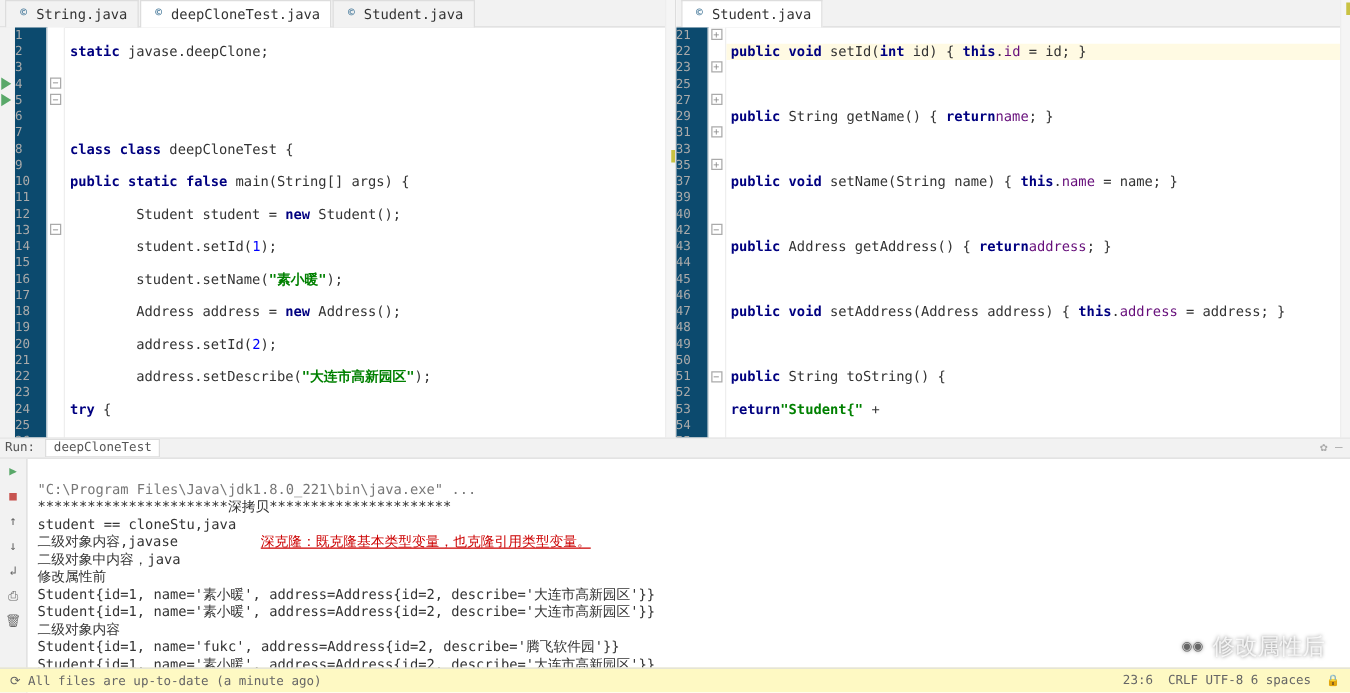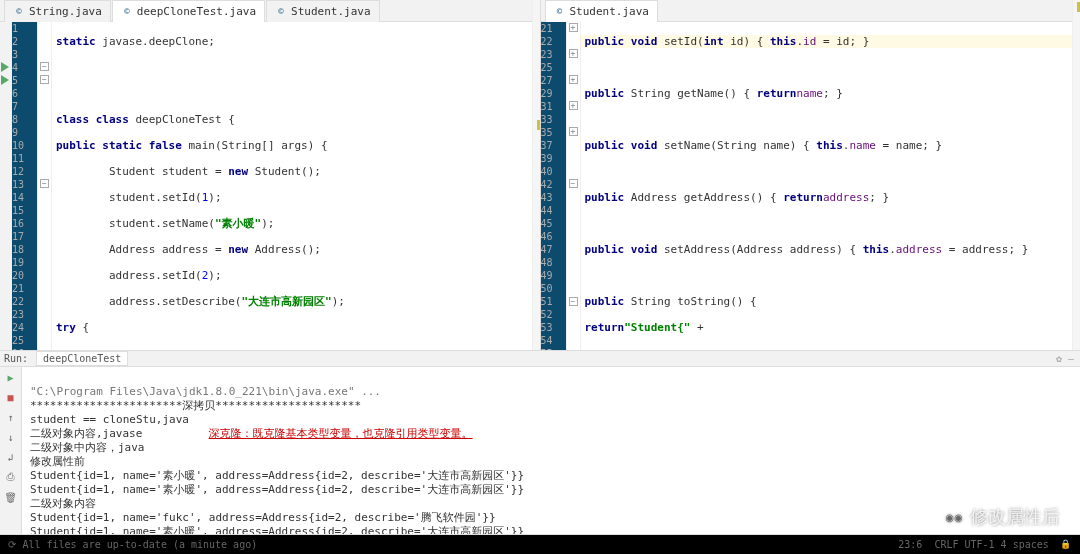--- a/index.html
+++ b/index.html
@@ -26,21 +26,21 @@
 .num { color:#0000ff; }
 .red { color:#cc0000;text-decoration:underline; }
 .right-tabs { height:22px; background:#f2f2f2; border-bottom:1px solid #ddd; display:flex; align-items:center; padding-left:4px; }
 .run-panel { border-top:1px solid #ddd; display:flex; flex-direction:column; position:relative; }
 .run-header { height:20px; background:#f2f2f2; border-bottom:1px solid #ddd; display:flex; align-items:center; padding-left:4px; font-size:10px; color:#555; }
 .run-body { display:flex; flex:1; }
 .run-toolbar { width:22px; background:#f2f2f2; border-right:1px solid #ddd; display:flex; flex-direction:column; align-items:center; padding-top:2px; gap:4px; }
 .tool-btn { width:16px; height:16px; display:flex; align-items:center; justify-content:center; font-size:10px; color:#666; cursor:pointer; }
 .console { flex:1; padding:4px 8px; font-size:11px; line-height:14px; white-space:pre; color:#333; overflow:hidden; }
 .console .path { color:#777; }
-.statusbar { position:absolute; bottom:0; left:0; right:0; height:20px; background:#000000; border-top:1px solid #ddd; display:flex; align-items:center; padding:0 8px; font-size:10px; color:#666; justify-content:space-between; }
+.statusbar { position:absolute; bottom:0; left:0; right:0; height:20px; background:#fef9c3; border-top:1px solid #ddd; display:flex; align-items:center; padding:0 8px; font-size:10px; color:#666; justify-content:space-between; }
 .status-right { display:flex; gap:12px; }
 .left-gutter-icons { width:12px; background:#f2f2f2; border-right:1px solid #eee; position:relative; }
 .run-icon-gutter { position:absolute; left:1px; width:0; height:0; border-left:8px solid #59a869; border-top:5px solid transparent; border-bottom:5px solid transparent; }
 .watermark { position:absolute; right:20px; bottom:25px; font-size:18px; color:rgba(255,255,255,0.8); text-shadow:0 0 3px rgba(0,0,0,0.5); font-family:"Microsoft YaHei",sans-serif; display:flex; align-items:center; gap:4px; }
 .watermark .wx { width:24px; height:20px; background:rgba(255,255,255,0.7); border-radius:3px; display:flex; align-items:center; justify-content:center; font-size:10px; color:#666; }
 .lock-icon { font-size:9px; color:#888; }
 .minimap { position:absolute; right:0; top:0; width:8px; height:100%; background:#f5f5f5; border-left:1px solid #eee; }
 .hl-right { position:absolute; right:0; width:3px; height:10px; background:#c9c243; }
 </style>
 </head>
@@ -246,21 +246,21 @@
 <span>Student{id=1, name='fukc', address=Address{id=2, describe='腾飞软件园'}}</span>
 <span>Student{id=1, name='素小暖', address=Address{id=2, describe='大连市高新园区'}}</span>
     </div>
   </div>
 </div>
 
 <div class="statusbar">
   <div><span>⟳ </span><span>All files are up-to-date (a minute ago)</span></div>
   <div class="status-right">
     <span>23:6</span>
-    <span>CRLF  UTF-1  4 spaces</span>
+    <span>CRLF  UTF-8  6 spaces</span>
     <span class="lock-icon">🔒</span>
   </div>
 </div>
 
 <div class="watermark">
   <span class="wx">◉◉</span>
   <span>修改属性后</span>
 </div>
 
 </body></html>

